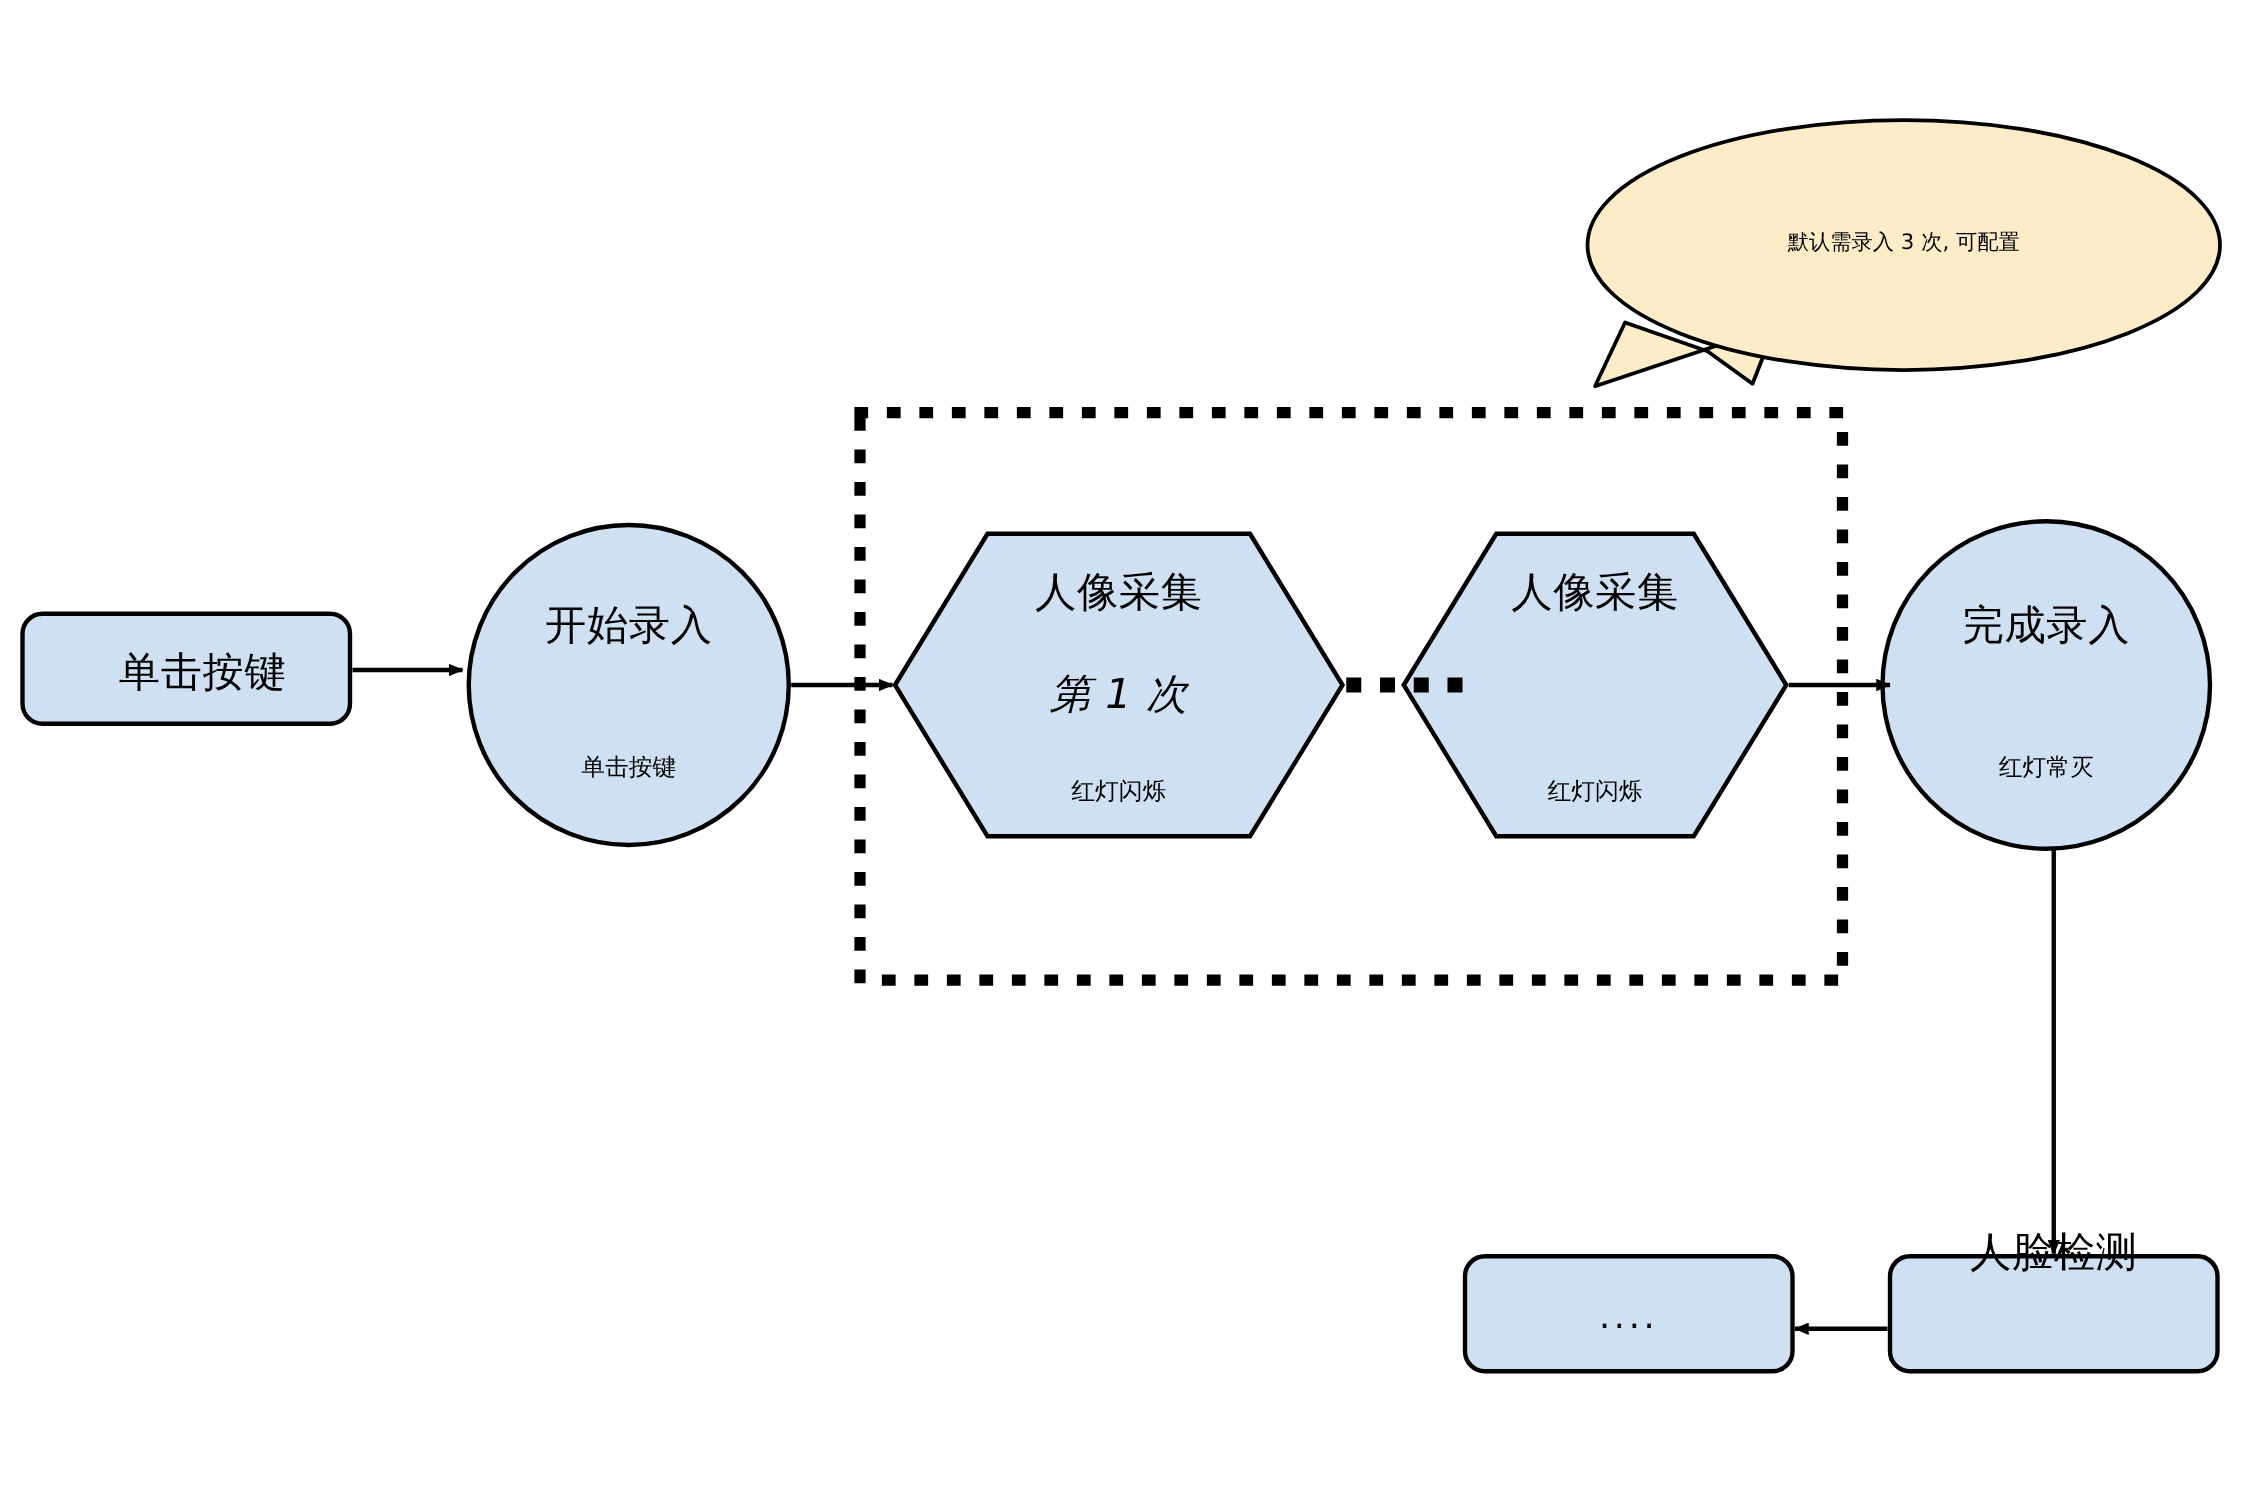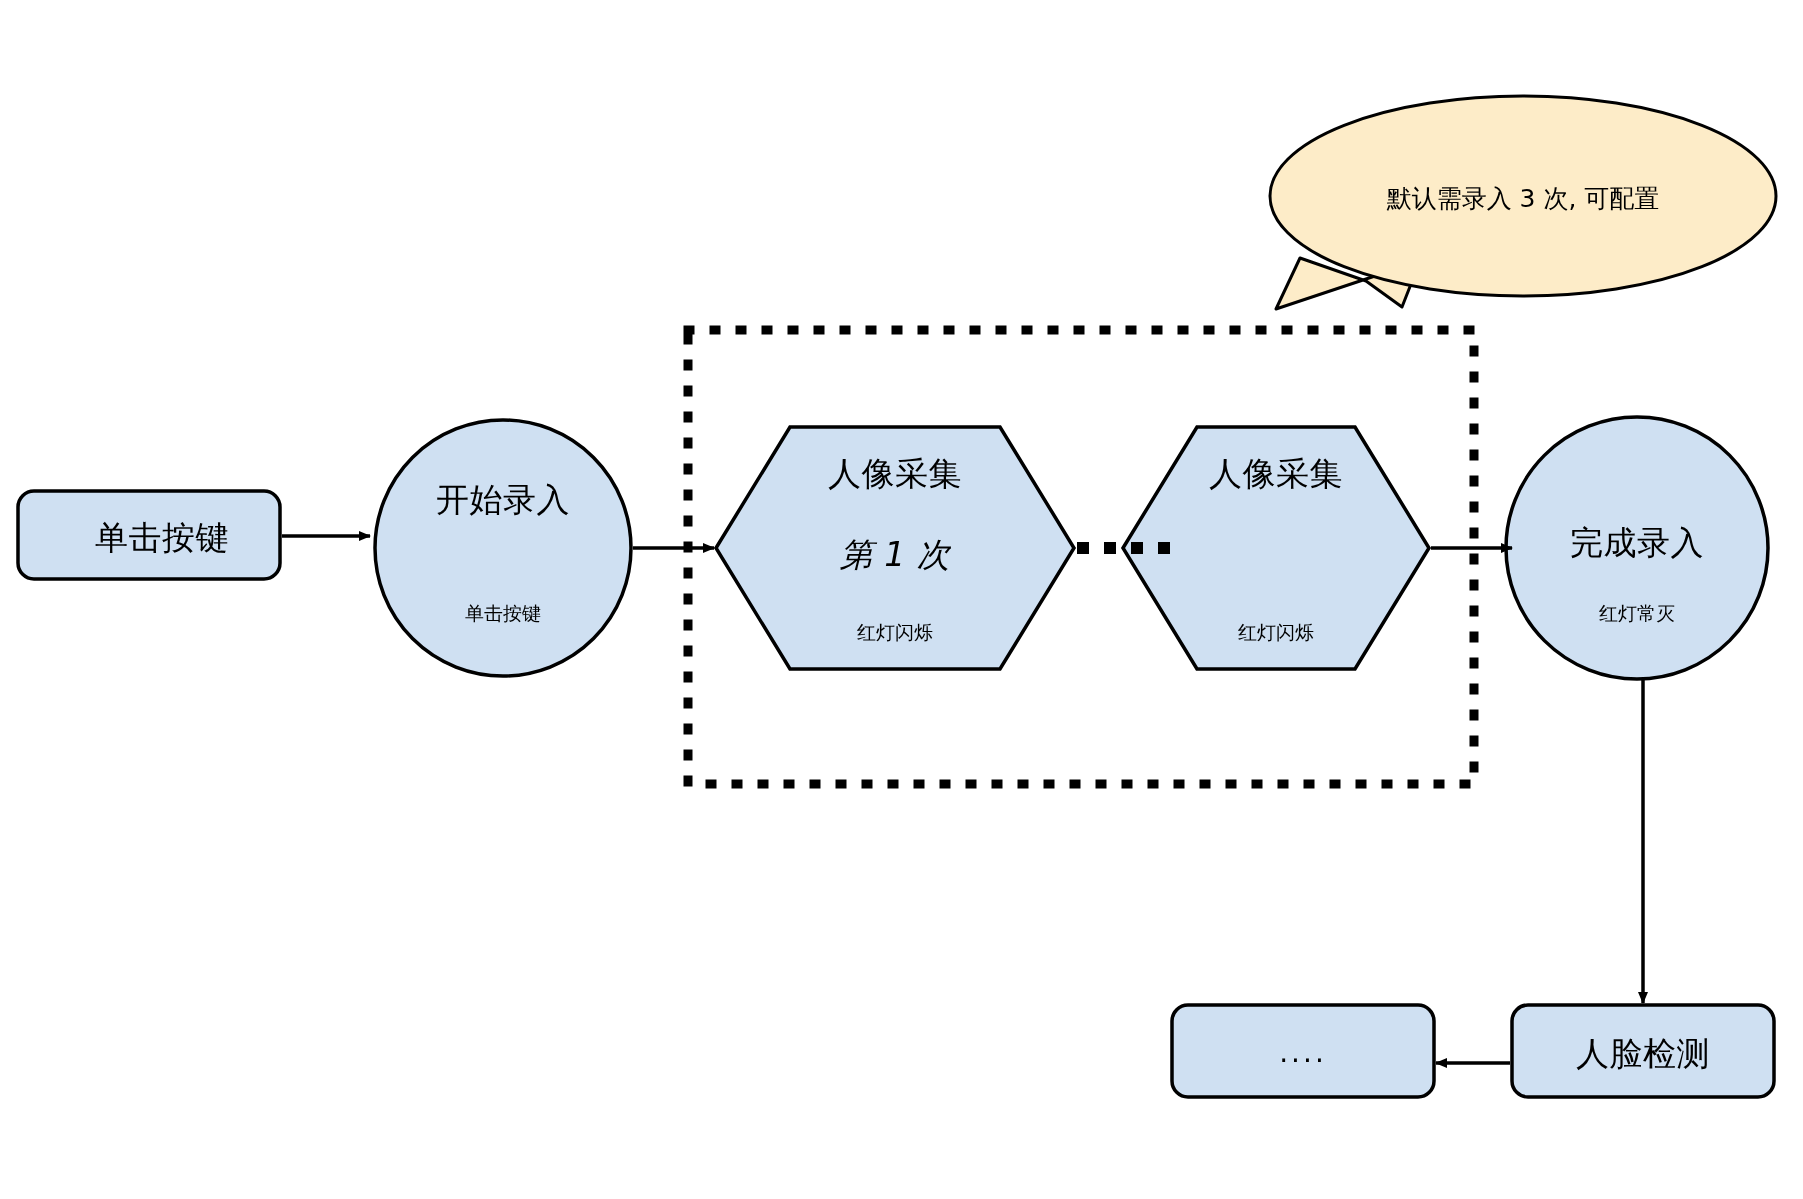--- a/index.html
+++ b/index.html
@@ -32,21 +32,21 @@
     pointer-events: none;
   }
   .lbl-main {
     font-size: 33px;
     letter-spacing: 0.5px;
   }
   .lbl-sub {
     font-size: 19px;
   }
   .lbl-callout {
-    font-size: 25px;
+    font-size: 17px;
   }
   .lbl-dots {
     font-size: 28px;
     letter-spacing: 3px;
   }
 </style>
 </head>
 <body>
 
 <div id="canvas">
@@ -102,22 +102,22 @@
   <div class="node-label lbl-main" style="left:373px; top:478px; width:260px;font-family:Liberation Mono, monospace;">开始录入</div>
   <div class="node-label lbl-sub" style="left:373px; top:601px; width:260px;">单击按键</div>
 
   <div class="node-label lbl-main" style="left:680px; top:452px; width:430px;">人像采集</div>
   <div class="node-label lbl-main" style="left:680px; top:533px; width:430px;font-style:italic;">第 1 次</div>
   <div class="node-label lbl-sub" style="left:680px; top:620px; width:430px;">红灯闪烁</div>
 
   <div class="node-label lbl-main" style="left:1061px; top:452px; width:430px;">人像采集</div>
   <div class="node-label lbl-sub" style="left:1061px; top:620px; width:430px;">红灯闪烁</div>
 
-  <div class="node-label lbl-main" style="left:1507px; top:478px; width:260px;margin-top:43px;">完成录入</div>
+  <div class="node-label lbl-main" style="left:1507px; top:478px; width:260px;">完成录入</div>
   <div class="node-label lbl-sub" style="left:1507px; top:601px; width:260px;">红灯常灭</div>
 
-  <div class="node-label lbl-main" style="left:1512px; top:1032px; width:262px;">人脸检测</div>
+  <div class="node-label lbl-main" style="left:1512px; top:980px; width:262px;">人脸检测</div>
 
   <div class="node-label lbl-dots" style="left:1172px; top:1036px; width:262px;">....</div>
 
   <div class="node-label lbl-callout" style="left:1270px; top:182px; width:506px;">默认需录入 3 次, 可配置</div>
 
 </div>
 
 </body></html>

